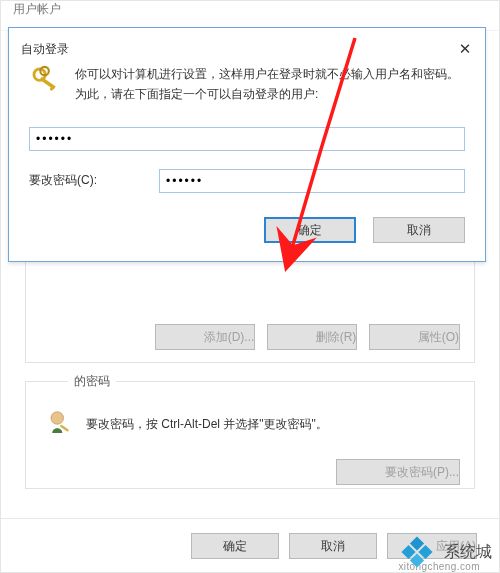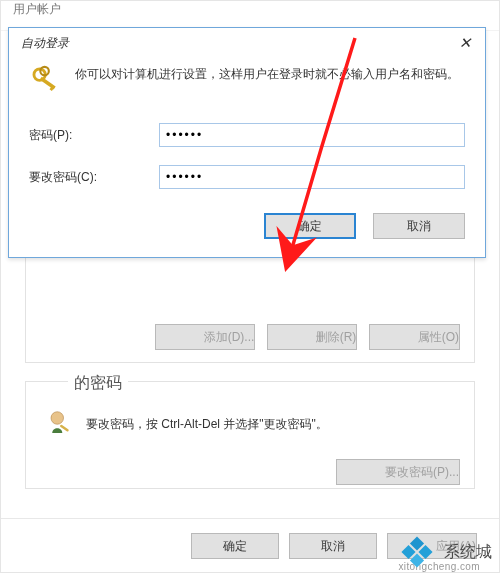--- a/index.html
+++ b/index.html
@@ -35,39 +35,39 @@
       display: inline-block; min-width: 86px; height: 26px;
       border: 1px solid #b9b9b9; background: #e1e1e1;
       font-size: 12px; color: #3a3a3a; text-align: center;
       line-height: 24px; cursor: pointer; user-select: none;
     }
     .btn.disabled { color: #a0a0a0; cursor: default; padding-left: 48px; }
     .row-btns { text-align: right; margin-top: 14px; }
     .row-btns .btn { margin-left: 8px; white-space: nowrap; }
     .pw-group-label {
       position: absolute; top: -9px; left: 42px; background: #fff;
-      padding: 0 6px; font-size: 16px; color: #555;
+      padding: 0 6px; font-size: 12px; color: #555;
     }
     .pw-inner { display: flex; align-items: center; gap: 10px; padding: 8px 6px 4px 6px;}
     .parent-footer {
       position: absolute; left: 0; right: 0; bottom: 0; height: 54px;
       border-top: 1px solid #e8e8e8; display: flex; justify-content: flex-end;
       align-items: center; gap: 10px; padding: 0 22px; background: #fff;
     }
     .parent-footer .btn { min-width: 88px; }
 
     
     .modal {
       position: absolute; top: 27px; left: 8px; width: 478px;
       border: 1px solid #6fa7db; background: #fff; z-index: 10;
       box-shadow: 0 2px 4px rgba(0,0,0,0.12);
     }
     .modal-titlebar {
-      height: 30px; display: flex; align-items: center; justify-content: space-between;
-      padding: 0 10px 0 12px; font-size: 12px; color: #333; font-style: italic;
+      height: 30px; display: flex; align-items: flex-end; justify-content: space-between;
+      padding: 0 10px 0 12px; font-size: 12px; color: #333;
     }
     .close-x { font-size: 15px; color: #333; cursor: pointer; width: 20px; text-align: center;}
     .modal-body { padding: 6px 20px 18px 20px; }
     .intro { display: flex; gap: 12px; margin-bottom: 22px; }
     .keys-icon svg { width: 34px; height: 34px; }
     .intro-text { font-size: 12px; color: #333; line-height: 1.7; }
     .form-row { display: flex; align-items: center; margin-bottom: 18px; }
     .form-label { width: 130px; font-size: 12px; color: #333; }
     .form-input {
       flex: 1; height: 24px; border: 1px solid #a8c7e8;
@@ -151,25 +151,25 @@
       <span class="keys-icon">
         <svg viewBox="0 0 48 48">
           <circle cx="15" cy="15" r="8" fill="none" stroke="#d6a922" stroke-width="4"></circle>
           <rect x="18" y="18" width="24" height="5" fill="#d6a922" transform="rotate(35 18 18)"></rect>
           <rect x="33" y="30" width="4" height="7" fill="#d6a922" transform="rotate(35 33 30)"></rect>
           <circle cx="22" cy="10" r="6" fill="none" stroke="#b78b17" stroke-width="3"></circle>
         </svg>
       </span>
       <div class="intro-text">
         <div>你可以对计算机进行设置，这样用户在登录时就不必输入用户名和密码。</div>
+        <div>为此，请在下面指定一个可以自动登录的用户:</div>
       </div>
     </div>
 
     <div class="form-row">
-      <span class="form-label">密码(P):</span>
       <input class="form-input" type="text" value="••••••" style="">
     </div>
     <div class="form-row">
       <span class="form-label">要改密码(C):</span>
       <input class="form-input" type="text" value="••••••" style="">
     </div>
 
     <div class="modal-footer">
       <span class="btn primary">确定</span>
       <span class="btn">取消</span>

